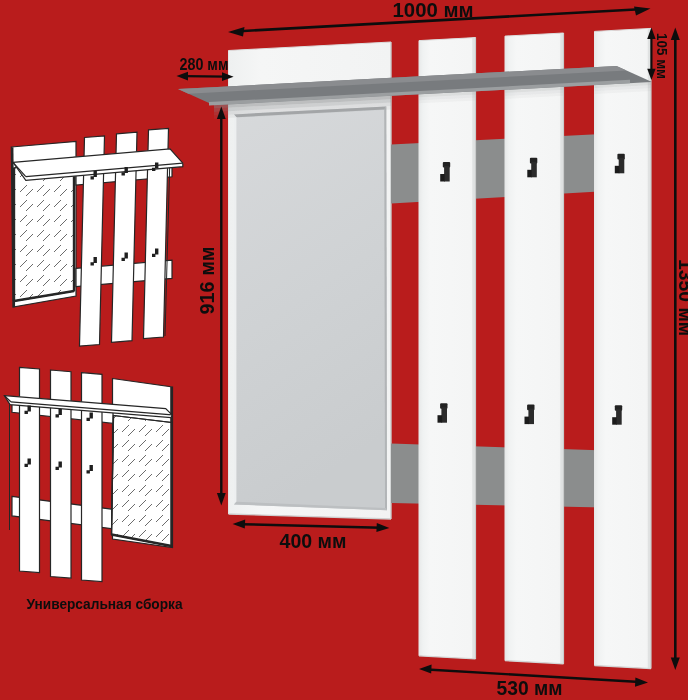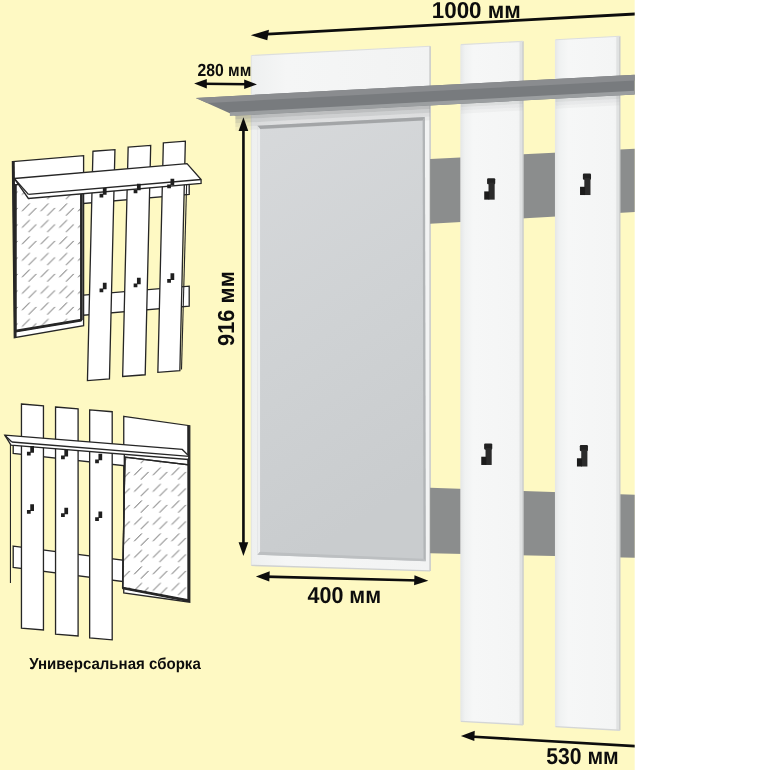--- a/index.html
+++ b/index.html
@@ -1,16 +1,16 @@
 <!DOCTYPE html>
 <html><head>
 <meta charset="utf-8">
 <style>
   html,body{margin:0;padding:0;background:#ffffff;}
-  .page{width:577px;height:700px;position:relative;overflow:hidden;background:#fef9c3;
+  .page{width:688px;height:700px;position:relative;overflow:hidden;background:#b91c1c;
         font-family:"Liberation Sans", sans-serif;}
   text{font-family:"Liberation Sans", sans-serif;font-weight:bold;fill:#0d0d0d;}
 </style>
 </head>
 <body>
 <div class="page">
 <svg width="700" height="700" viewBox="0 0 700 700">
 <defs>
   <linearGradient id="slatg" x1="0" y1="0" x2="1" y2="0">
     <stop offset="0" stop-color="#e7e9e9"></stop>

